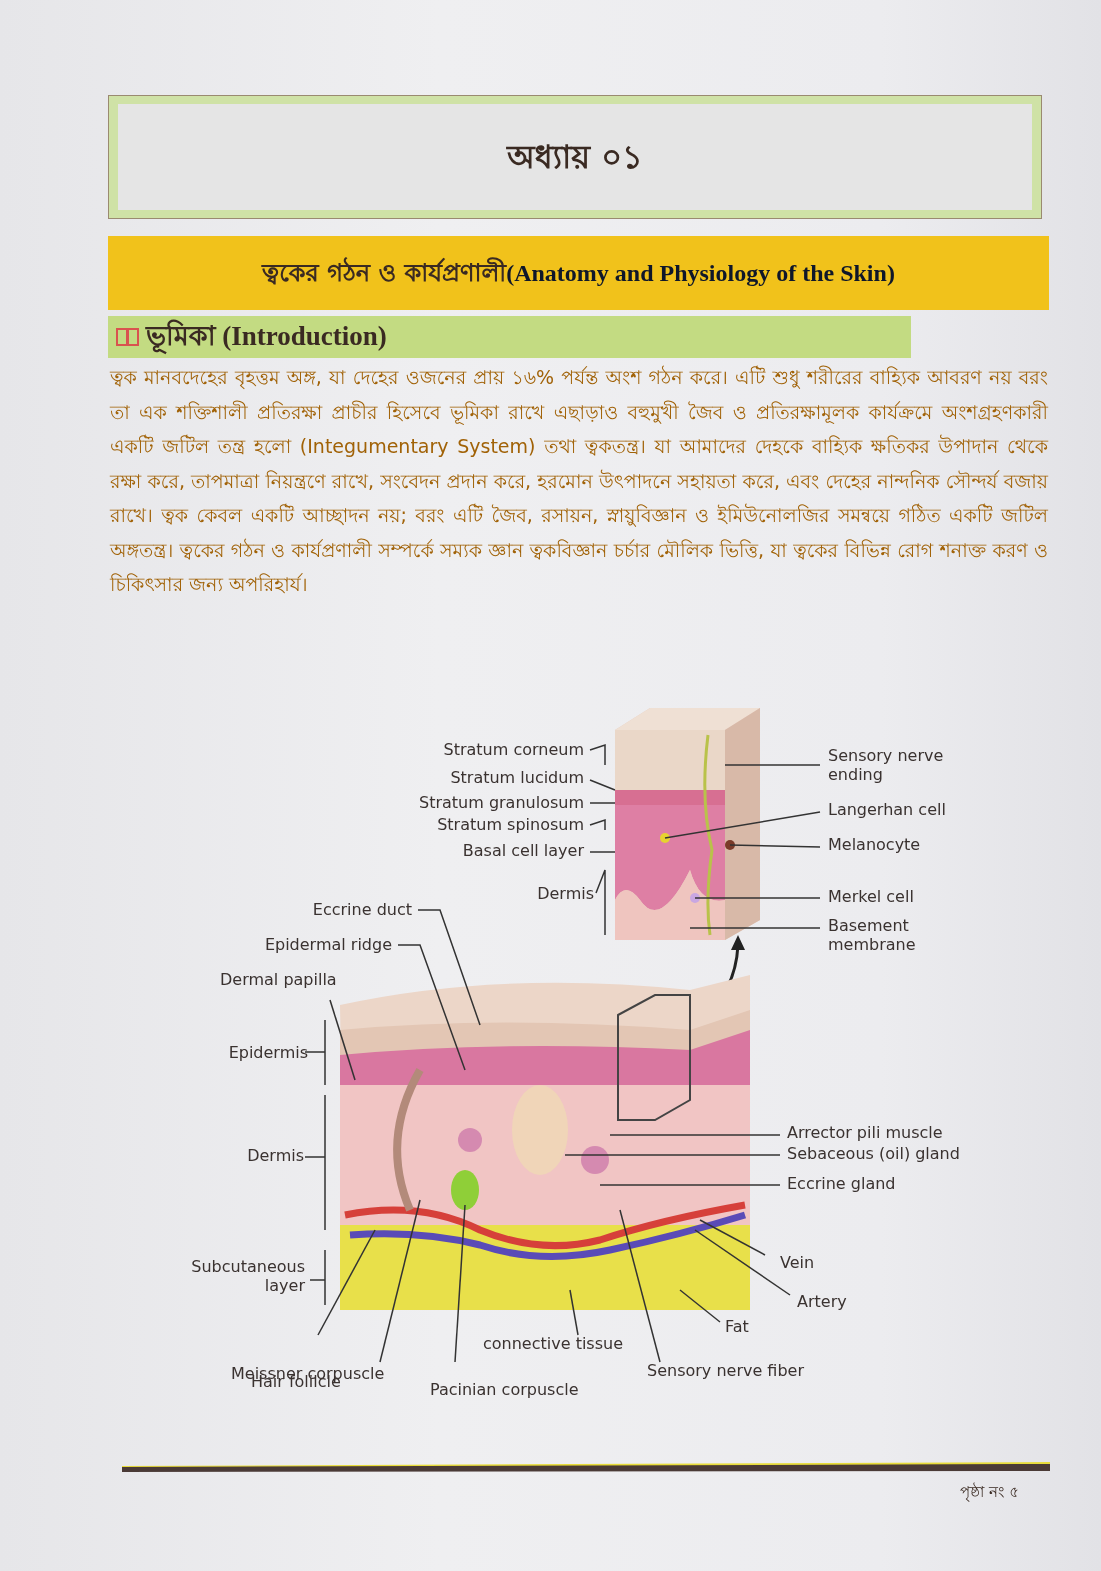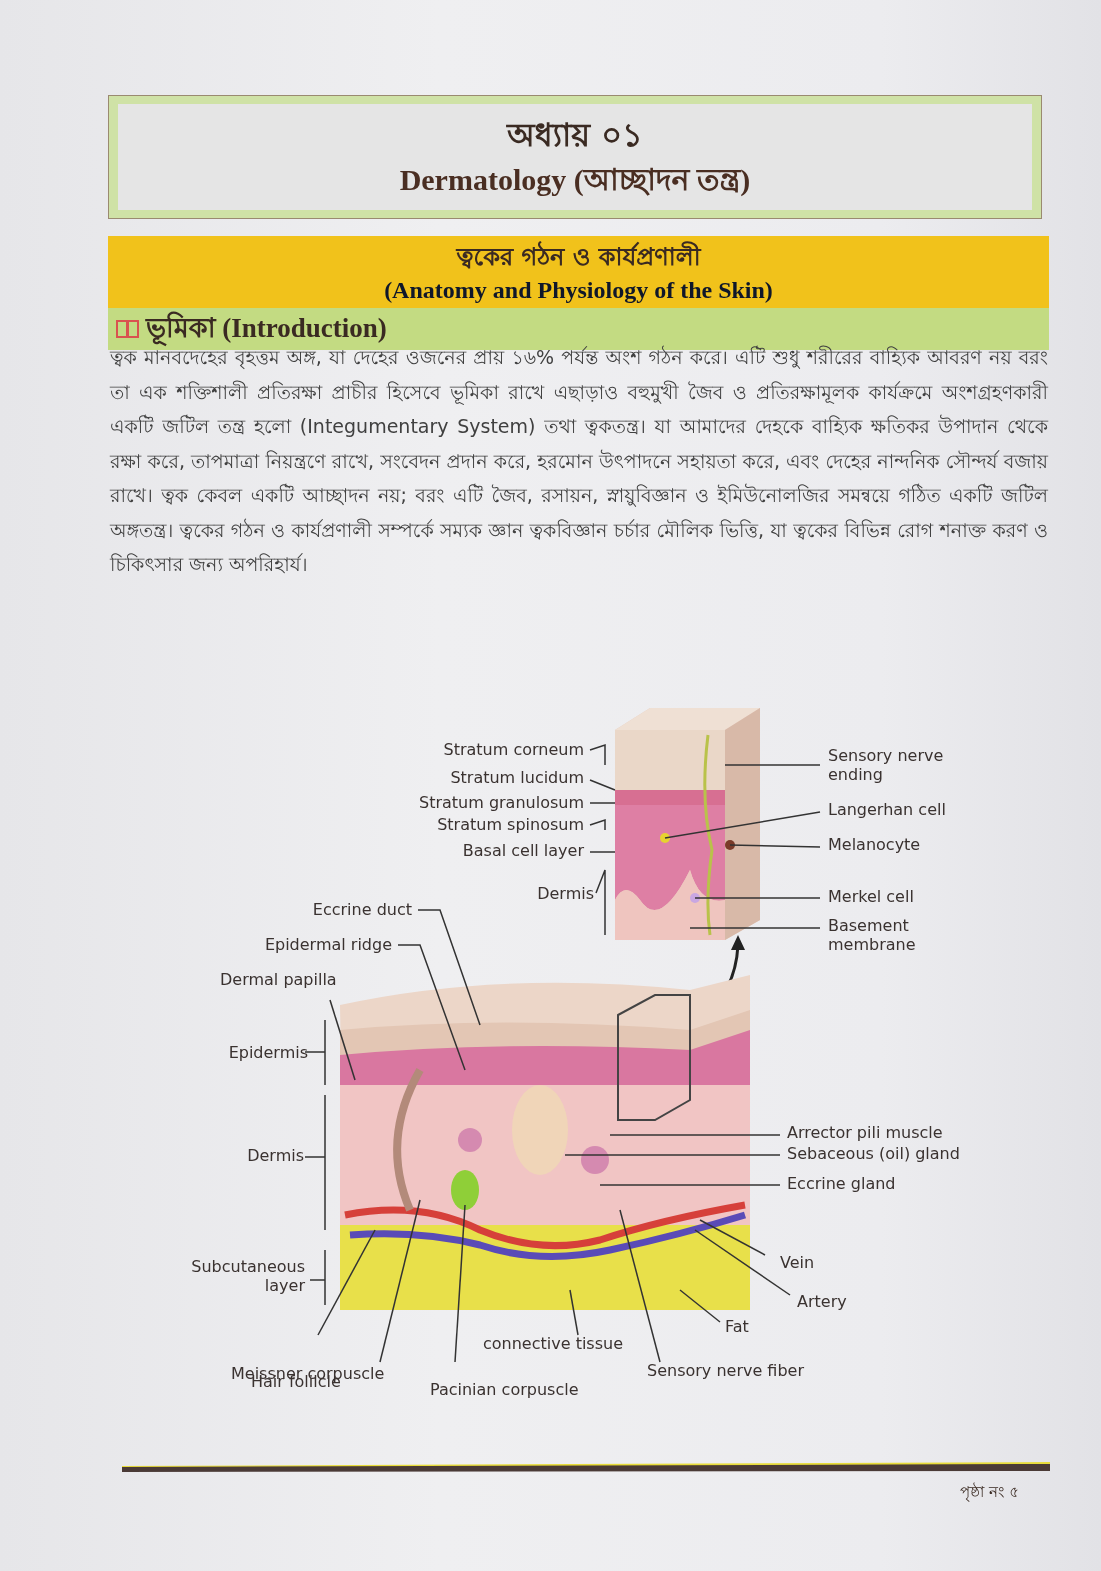--- a/index.html
+++ b/index.html
@@ -16,50 +16,49 @@
     .chapter-inner {
       position:absolute; left:9px; top:8px; right:9px; bottom:8px;
       background:#e5e5e5;
       display:flex; flex-direction:column; align-items:center; justify-content:center;
     }
     .chapter-num { font-size:32px; font-weight:bold; color:#3a2a22; line-height:46px; }
     .chapter-title { font-size:30px; font-weight:bold; color:#4a2e22; line-height:44px; font-family:"Liberation Serif", serif; }
     .section-box {
       position:absolute; left:108px; top:236px; width:941px; height:74px;
       background:#f1c21b;
-      display:flex; flex-direction:column; align-items:center; justify-content:center;
+      display:flex; flex-direction:row; align-items:center; justify-content:center;
     }
     .section-bn { font-size:24px; font-weight:bold; color:#3a2a22; line-height:34px; }
     .section-en { font-size:24px; font-weight:bold; color:#0f172a; line-height:32px; font-family:"Liberation Serif", serif; }
     .intro-bar {
-      position:absolute; left:108px; top:308px; width:941px; height:42px;
+      position:absolute; left:108px; top:316px; width:803px; height:42px;
       background:#c3db82; display:flex; align-items:center;
     }
     .book-icon { width:22px; height:18px; margin-left:8px; margin-right:8px; position:relative; }
     .book-icon .page { position:absolute; top:0; width:9px; height:14px; border:2px solid #d9534f; }
     .book-icon .page.l { left:0; } .book-icon .page.r { left:10px; }
     .intro-label { font-size:27px; font-weight:bold; color:#3a2a22; font-family:"Liberation Serif", serif; }
     .body-text {
-      position:absolute; left:110px; top:340px; width:938px;
-      font-size:19px; line-height:34.5px; text-align:justify; color:#404040;
+      position:absolute; left:110px; top:360px; width:938px;
+      font-size:19px; line-height:34.5px; text-align:justify; color:#a16207;
       font-family:"DejaVu Sans", sans-serif;
     }
     .figure { position:absolute; left:0; top:700px; width:1101px; height:700px; }
     .lbl { position:absolute; font-family:"DejaVu Sans", sans-serif; font-size:16px; color:#3a3230; white-space:nowrap; line-height:19px; }
     .lbl.r { text-align:right; }
     .rule-bar { position:absolute; left:122px; top:1462px; width:928px; height:10px; }
     .page-num { position:absolute; left:960px; top:1480px; font-size:15px; color:#3a2a22; }
   </style>
 </head>
 <body>
 
 <div class="chapter-box">
   <div class="chapter-inner">
     <div class="chapter-num">অধ্যায় ০১</div>
-    <div class="chapter-title">Dermatology (আচ্ছাদন তন্ত্র)</div>
   </div>
 </div>
 
 <div class="section-box">
   <div class="section-bn">ত্বকের গঠন ও কার্যপ্রণালী</div>
   <div class="section-en">(Anatomy and Physiology of the Skin)</div>
 </div>
 
 <div class="intro-bar">
   <span class="book-icon">

